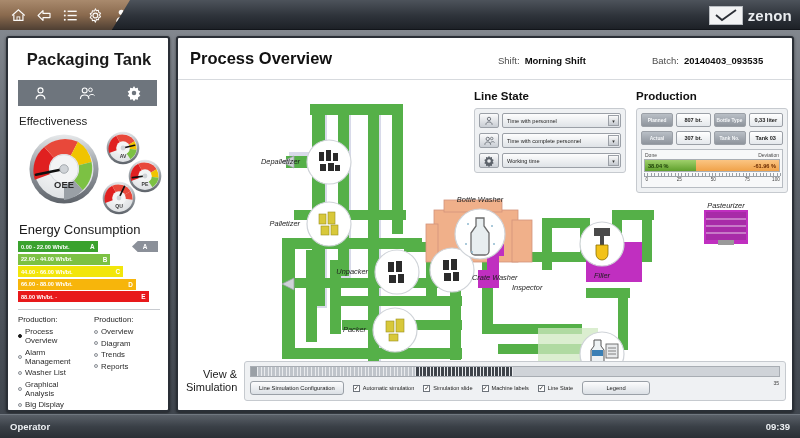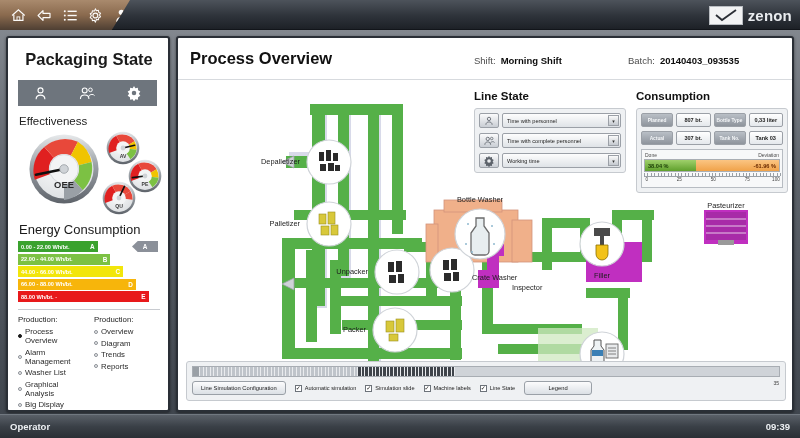--- a/index.html
+++ b/index.html
@@ -86,21 +86,21 @@
 
   
   .main {
     position: absolute; left: 176px; top: 36px; width: 618px; height: 376px;
     background: #ffffff; border: 2px solid #2a2f36; border-radius: 3px;
     box-shadow: 0 1px 3px rgba(0,0,0,.5); overflow: hidden;
   }
   .main-head { position: relative; height: 42px; border-bottom: 1px solid #d7dade; }
   .page-title { position: absolute; left: 12px; top: 11px; font-size: 16.5px; font-weight: bold; color: #111; }
   .kv { position: absolute; top: 17px; font-size: 9.5px; }
-  .kv .k { color: #4d4d4d; }
+  .kv .k { color: #4d4d4d; margin-left: 24px; }
   .kv .v { color: #0d0d0d; font-weight: bold; margin-left: 5px; }
   #shift-kv { left: 296px; }
   #batch-kv { left: 450px; }
 
   
   .panel-title { font-size: 11.5px; font-weight: bold; color: #111; }
   #line-state { position: absolute; left: 296px; top: 52px; width: 152px; }
   #line-state .box {
     margin-top: 6px; background: #eff1f3; border: 1px solid #c6cacf; border-radius: 3px;
     padding: 4px 4px; display: flex; flex-direction: column; gap: 5px;
@@ -153,21 +153,21 @@
     flex: 1; background: linear-gradient(180deg,#fbc583,#f0a249); color: #6a2a00;
     font-size: 5.6px; font-weight: bold; display: flex; align-items: center;
     justify-content: flex-end; padding-right: 3px;
   }
   .ticks { position: relative; height: 4px; border-bottom: 1px solid #9aa0a6; margin-top: 1px; }
   .ticks i { position: absolute; top: 0; width: 1px; height: 3px; background: #9aa0a6; }
   .scale { position: relative; height: 8px; font-size: 4.6px; color: #444; }
   .scale span { position: absolute; top: 0; transform: translateX(-50%); }
 
   
-  #diagram { position: absolute; left: 4px; top: 54px; width: 610px; height: 300px; }
+  #diagram { position: absolute; left: 4px; top: 54px; width: 610px; height: 300px; font-style: italic; }
   #diagram svg { display: block; }
 
   
   #viewsim { position: absolute; left: 8px; top: 318px; width: 600px; height: 50px; display: flex; align-items: center; }
   .vs-label { width: 58px; font-size: 11px; color: #1a1a1a; text-align: right; line-height: 13px; padding-right: 7px; }
   .vs-box { flex: 1; background: #eff1f3; border: 1px solid #c6cacf; border-radius: 3px; padding: 4px 5px 5px 5px; }
   .slider { position: relative; height: 11px; background: #cfd3d8; border: 1px solid #a8adb3; display: flex; }
   .slider .seg { flex: none; width: 3.6px; height: 100%; border-right: 1px solid #e9ebee; }
   .slider .fill { background: #bfc4ca; }
   .slider .rest { background: #3f444b; }
@@ -233,21 +233,21 @@
       <span class="logo-box">
         <svg width="24" height="13" viewBox="0 0 24 13">
             <path d="M2 6 L8 11 L22 1" fill="none" stroke="#2b2f36" stroke-width="1.8"></path>
           </svg>
       </span>
       <span class="logo-text">zenon</span>
     </div>
   </div>
 
   <div class="sidebar">
-    <div class="sb-title">Packaging State</div>
+    <div class="sb-title">Packaging Tank</div>
 
     <div class="status-strip">
       <svg width="15" height="15" viewBox="0 0 24 24">
           <circle cx="12" cy="7" r="4" fill="none" stroke="#fff" stroke-width="1.8"></circle>
           <path d="M5 21c0-4 3.2-6.5 7-6.5s7 2.5 7 6.5" fill="none" stroke="#fff" stroke-width="1.8"></path>
         </svg>
       <svg width="17" height="15" viewBox="0 0 28 24">
           <circle cx="11" cy="7" r="4" fill="none" stroke="#fff" stroke-width="1.8"></circle>
           <path d="M4 21c0-4 3.2-6.5 7-6.5s7 2.5 7 6.5" fill="none" stroke="#fff" stroke-width="1.8"></path>
           <circle cx="20.5" cy="6" r="3" fill="none" stroke="#fff" stroke-width="1.6"></circle>
@@ -620,21 +620,21 @@
           </span>
           <span class="ls-select">
             <span>Working time</span>
             <span class="caret">▾</span>
           </span>
         </div>
       </div>
     </div>
 
     <div id="production">
-      <div class="panel-title">Consumption</div>
+      <div class="panel-title">Production</div>
       <div class="box">
         <div class="pr-row">
           <span class="pr-lbl">Planned</span>
           <span class="pr-val">807 bt.</span>
           <span class="pr-lbl">Bottle Type</span>
           <span class="pr-val">0,33 liter</span>
         </div>
         <div class="pr-row">
           <span class="pr-lbl">Actual</span>
           <span class="pr-val">307 bt.</span>
@@ -698,20 +698,24 @@
             <span style="left:26%">25</span>
             <span style="left:51%">50</span>
             <span style="left:76%">75</span>
             <span style="left:97%">100</span>
           </div>
         </div>
       </div>
     </div>
 
     <div id="viewsim">
+      <div class="vs-label">
+        <div>View &amp;</div>
+        <div>Simulation</div>
+      </div>
       <div class="vs-box">
         <div class="slider" id="sim-slider">
             <div class="seg knob"></div>
             <div class="seg fill"></div>
             <div class="seg fill"></div>
             <div class="seg fill"></div>
             <div class="seg fill"></div>
             <div class="seg fill"></div>
             <div class="seg fill"></div>
             <div class="seg fill"></div>

